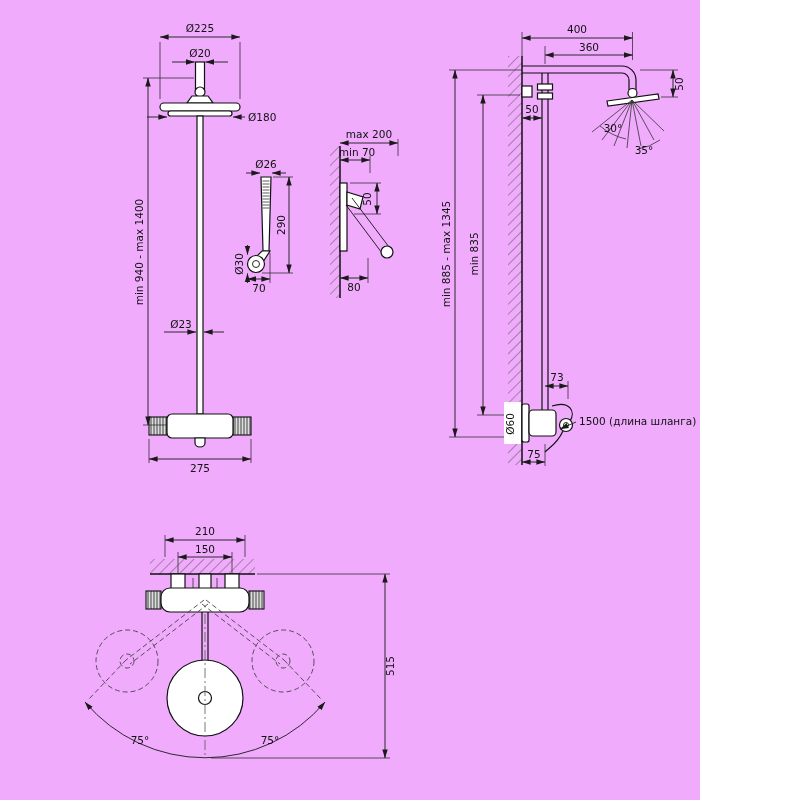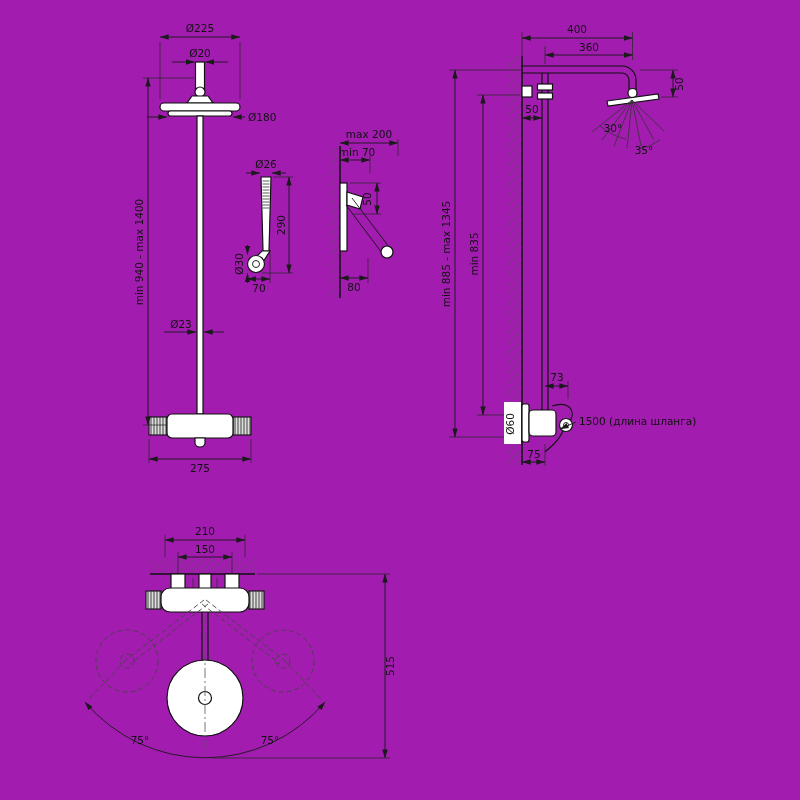--- a/index.html
+++ b/index.html
@@ -1,16 +1,16 @@
 <!DOCTYPE html>
 <html><head>
 <meta charset="utf-8">
 <style>
   html,body { margin:0; padding:0; background:#fff; }
-  #canvas { width:800px; height:800px; position:relative; background:#a21caf;text-align:center; }
+  #canvas { width:700px; height:800px; position:relative; background:#f0abfc;text-align:center; }
   svg text { font-family:"DejaVu Sans", sans-serif; font-size:10.5px; fill:#111; }
   .ext  { stroke:#2a2a2a; stroke-width:0.75; fill:none; }
   .thin { stroke:#333; stroke-width:0.8; fill:none; }
   .dim  { stroke:#1a1a1a; stroke-width:0.9; fill:none;
           marker-start:url(#arr); marker-end:url(#arr); }
   .dim1 { stroke:#1a1a1a; stroke-width:0.9; fill:none; marker-end:url(#arr); }
   .dimarc { stroke:#1a1a1a; stroke-width:0.9; fill:none;
           marker-start:url(#arr); marker-end:url(#arr); }
   .o   { fill:#fff; stroke:#111; stroke-width:1.2; }
   .o2  { fill:none; stroke:#111; stroke-width:0.9; }

